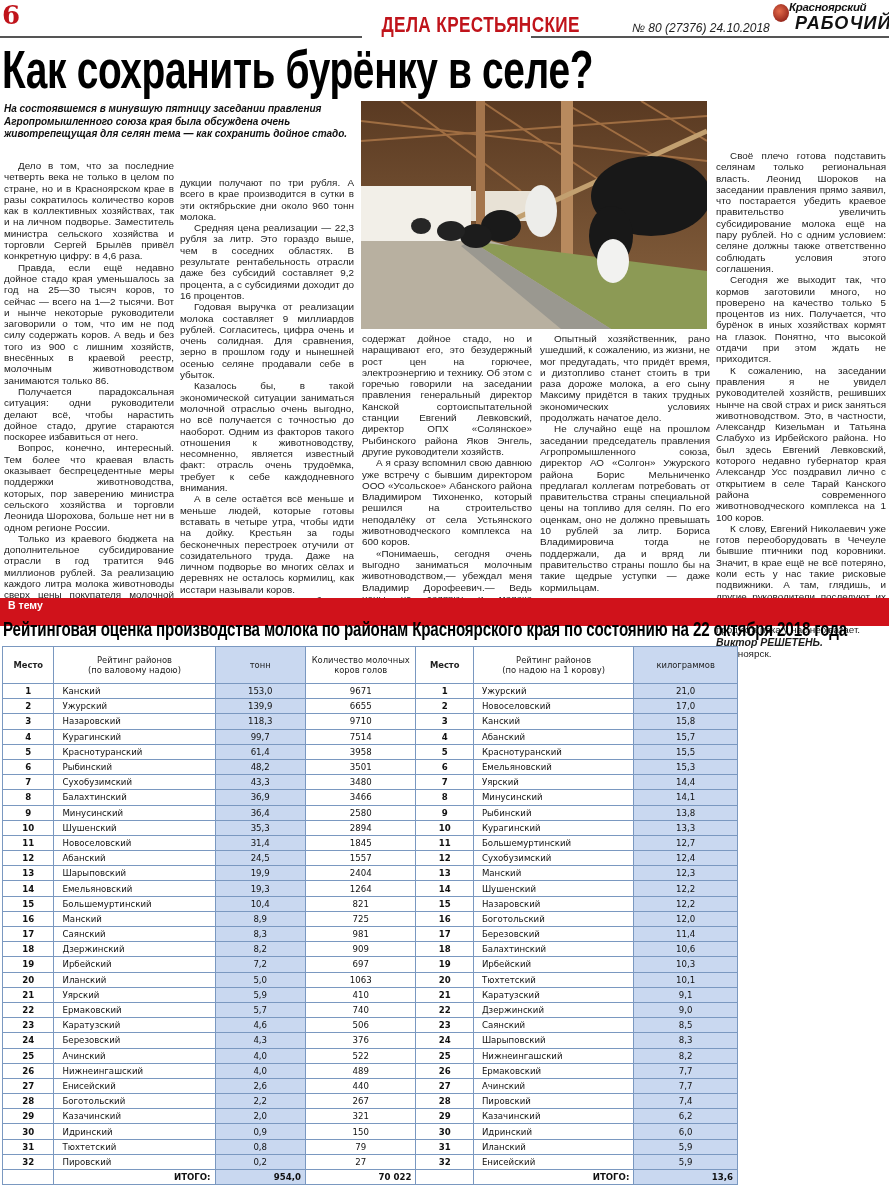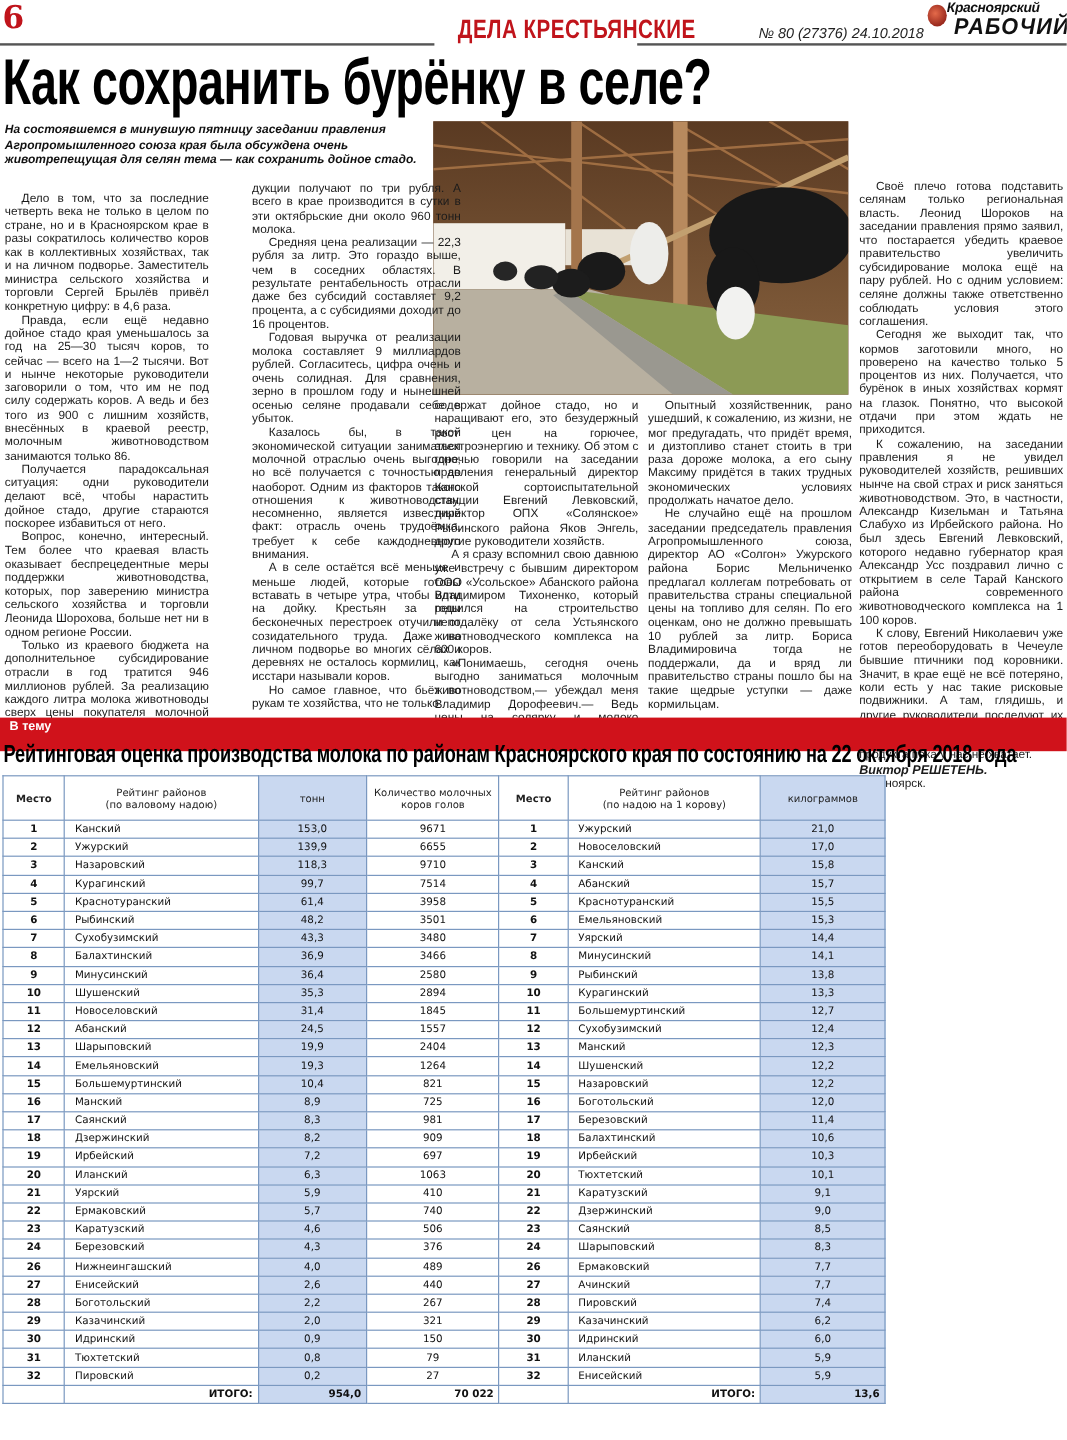--- a/index.html
+++ b/index.html
@@ -15,21 +15,21 @@
   .logo-top { position: absolute; left: 16px; top: 0; font-size: 11.5px; font-weight: bold; font-style: italic; color: #111; white-space: nowrap; letter-spacing: -0.3px; }
   .logo-bottom { position: absolute; left: 22px; top: 11px; font-size: 19px; font-weight: 900; font-style: italic; color: #111; letter-spacing: 1px; white-space: nowrap; transform: scaleX(0.95); transform-origin: left; }
 
   .headline { position: absolute; left: 2px; top: 40px; font-family: "Liberation Sans", sans-serif; font-weight: bold; font-size: 54px; line-height: 58px; color: #000; white-space: nowrap; transform: scaleX(0.72); transform-origin: left top; letter-spacing: -0.5px; }
 
   .lead { position: absolute; left: 4px; top: 103px; width: 352px; font-size: 10px; font-weight: bold; font-style: italic; line-height: 12.6px; color: #111; }
 
   .col { position: absolute; font-size: 9.9px; line-height: 11.3px; color: #1b1b1b; text-align: justify; hyphens: manual; }
   .col p { text-indent: 14px; margin-bottom: 0; }
   .col-1 { left: 4px; top: 160px; width: 170px; }
-  .col-2 { left: 180px; top: 152px; width: 174px; margin-left: 30px; }
+  .col-2 { left: 180px; top: 177px; width: 174px; }
   .col-3 { left: 362px; top: 333px; width: 170px; }
   .col-4 { left: 540px; top: 333px; width: 170px; }
   .col-5 { left: 716px; top: 104px; width: 170px; margin-top: 46px; }
   .signature { text-align: left; font-weight: bold; font-style: italic; font-size: 10.5px; margin-top: 1px; }
   .city { text-indent: 0 !important; }
 
   .photo { position: absolute; left: 361px; top: 101px; width: 346px; height: 228px; overflow: hidden; background: #6b4a30; }
 
   .section-bar { position: absolute; left: 0; top: 598px; width: 889px; height: 28px; background: #d0121b; }
   .section-bar span { position: absolute; left: 8px; top: 0; font-size: 10.5px; font-weight: bold; color: #fff; line-height: 15px; }
@@ -331,21 +331,21 @@
         <td class="name">Ирбейский</td>
         <td class="val blue">7,2</td>
         <td class="val">697</td>
         <td class="num">19</td>
         <td class="name">Ирбейский</td>
         <td class="val blue">10,3</td>
       </tr>
       <tr>
         <td class="num">20</td>
         <td class="name">Иланский</td>
-        <td class="val blue">6,3</td>
+        <td class="val blue">5,0</td>
         <td class="val">1063</td>
         <td class="num">20</td>
         <td class="name">Тюхтетский</td>
         <td class="val blue">10,1</td>
       </tr>
       <tr>
         <td class="num">21</td>
         <td class="name">Уярский</td>
         <td class="val blue">5,9</td>
         <td class="val">410</td>
@@ -372,20 +372,29 @@
         <td class="val blue">8,5</td>
       </tr>
       <tr>
         <td class="num">24</td>
         <td class="name">Березовский</td>
         <td class="val blue">4,3</td>
         <td class="val">376</td>
         <td class="num">24</td>
         <td class="name">Шарыповский</td>
         <td class="val blue">8,3</td>
+      </tr>
+      <tr>
+        <td class="num">25</td>
+        <td class="name">Ачинский</td>
+        <td class="val blue">4,0</td>
+        <td class="val">522</td>
+        <td class="num">25</td>
+        <td class="name">Нижнеингашский</td>
+        <td class="val blue">8,2</td>
       </tr>
       <tr>
         <td class="num">26</td>
         <td class="name">Нижнеингашский</td>
         <td class="val blue">4,0</td>
         <td class="val">489</td>
         <td class="num">26</td>
         <td class="name">Ермаковский</td>
         <td class="val blue">7,7</td>
       </tr>

